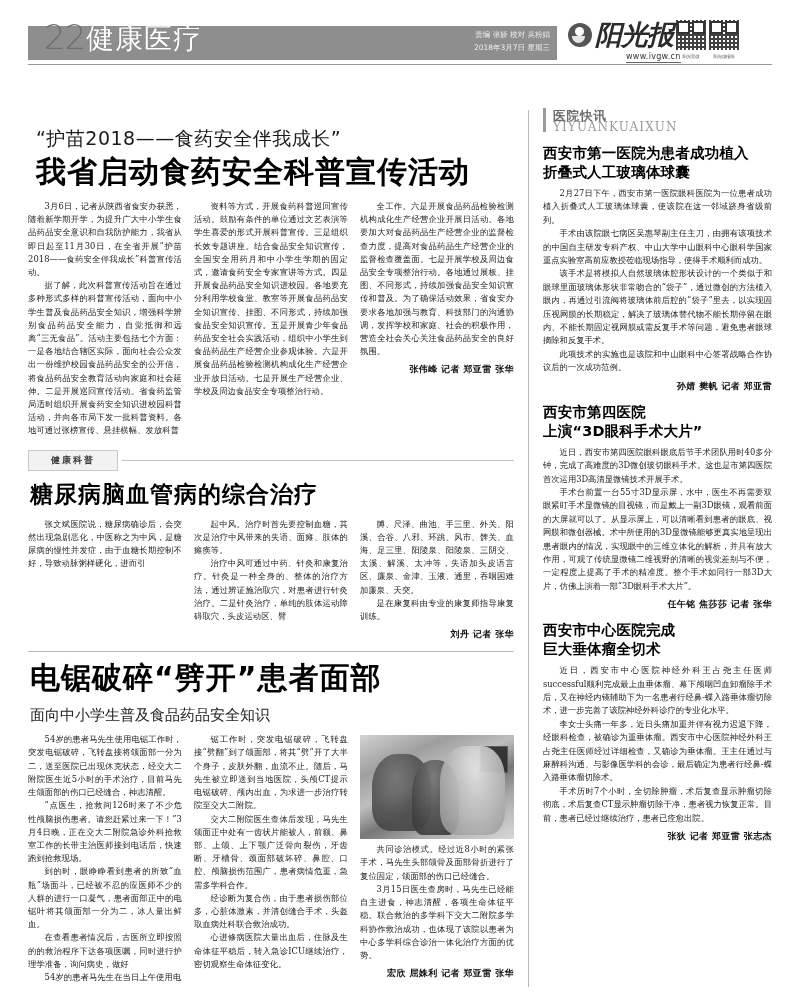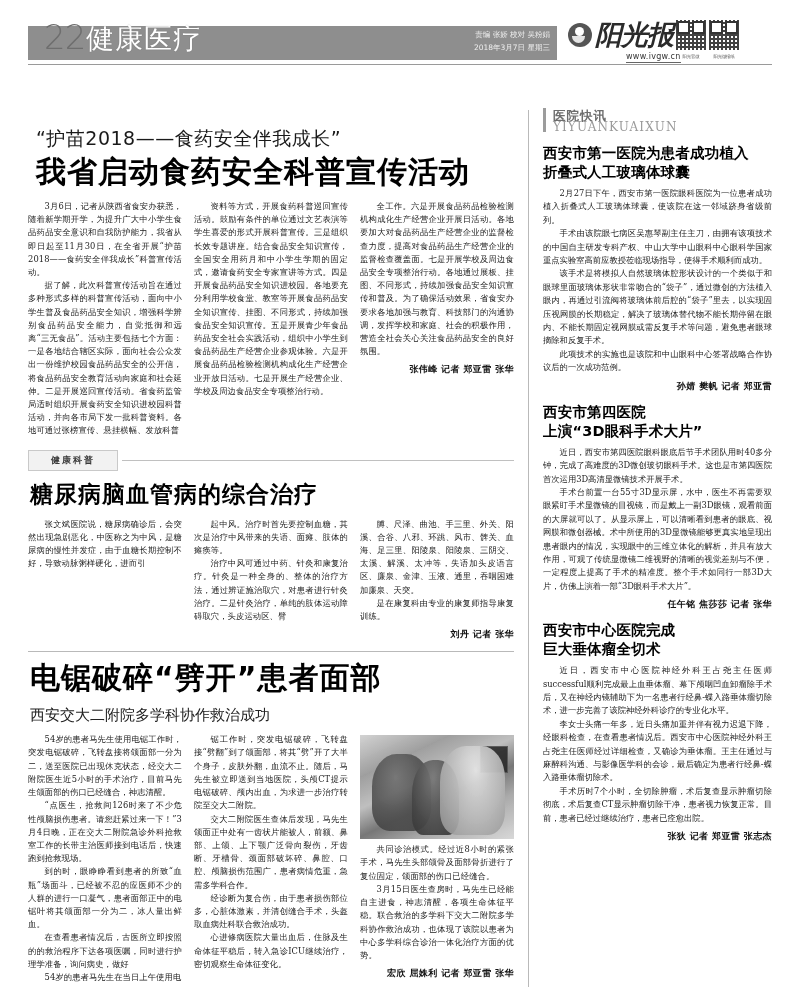--- a/index.html
+++ b/index.html
@@ -423,21 +423,21 @@
             <p class="body">膊、尺泽、曲池、手三里、外关、阳溪、合谷、八邪、环跳、风市、髀关、血海、足三里、阳陵泉、阳陵泉、三阴交、太溪、解溪、太冲等，失语加头皮语言区、廉泉、金津、玉液、通里，吞咽困难加廉泉、天突。</p>
             <p class="body">是在康复科由专业的康复师指导康复训练。</p>
             <div class="byline">刘丹 记者 张华</div>
           </div>
         </div>
         <div class="hrule"></div>
       </div>
 
       <div style="margin-top:8px;">
         <div class="main-head" style="margin-left:2px;">电锯破碎“劈开”患者面部</div>
-        <div class="sub-head">西安交大二附院多学科协作救治成功</div>
+        <div class="sub-head">面向中小学生普及食品药品安全知识</div>
         <div class="cols3">
           <div class="col">
             <p class="body">54岁的患者马先生使用电锯工作时，突发电锯破碎，飞转盘接将颌面部一分为二，送至医院已出现休克状态，经交大二附院医生近5小时的手术治疗，目前马先生颌面部的伤口已经缝合，神志清醒。</p>
             <p class="body">“点医生，抢救间126时来了不少危性颅脑损伤患者。请您赶紧过来一下！”3月4日晚，正在交大二附院急诊外科抢救室工作的长带主治医师接到电话后，快速跑到抢救现场。</p>
             <p class="body">到的时，眼睁睁看到患者的所致“血瓶”场面斗，已经被不忍的应医师不少的人群的进行一口凝气，患者面部正中的电锯叶将其颌面部一分为二，冰人量出鲜血。</p>
             <p class="body">在查看患者情况后，古医所立即按照的的救治程序下达各项医嘱，同时进行护理学准备，询问病史，做好</p>
             <p class="body">54岁的患者马先生在当日上午使用电</p>
           </div>
           <div class="col">
             <p class="body">锯工作时，突发电锯破碎，飞转盘接“劈翻”到了颌面部，将其“劈”开了大半个身子，皮肤外翻，血流不止。随后，马先生被立即送到当地医院，头颅CT提示电锯破碎、颅内出血，为求进一步治疗转院至交大二附院。</p>
@@ -483,20 +483,20 @@
 上演“3D眼科手术大片”</div>
         <p class="side-body">近日，西安市第四医院眼科眼底后节手术团队用时40多分钟，完成了高难度的3D微创玻切眼科手术。这也是市第四医院首次运用3D高清显微镜技术开展手术。</p>
         <p class="side-body">手术台前置一台55寸3D显示屏，水中，医生不再需要双眼紧盯手术显微镜的目视镜，而是戴上一副3D眼镜，观看前面的大屏就可以了。从显示屏上，可以清晰看到患者的眼底、视网膜和微创器械。术中所使用的3D显微镜能够更真实地呈现出患者眼内的情况，实现眼中的三维立体化的解析，并具有放大作用，可观了传统显微镜二维视野的清晰的视觉差别与不便，一定程度上提高了手术的精准度。整个手术如同行一部3D大片，仿佛上演着一部“3D眼科手术大片”。</p>
         <div class="side-byline">任午铭 焦莎莎 记者 张华</div>
       </div>
 
       <div class="side-block">
         <div class="side-head" style="white-space:pre-line;">西安市中心医院完成
 巨大垂体瘤全切术</div>
         <p class="side-body">近日，西安市中心医院神经外科王占尧主任医师successful顺利完成最上血垂体瘤、幕下颅咽凹血卸瘤除手术后，又在神经内镜辅助下为一名患者行经鼻-蝶入路垂体瘤切除术，进一步完善了该院神经外科诊疗的专业化水平。</p>
-        <p class="side-body">李女士头痛一年多，近日头痛加重并伴有视力迟退下降，经眼科检查，在查看患者情况后。西安市中心医院神经外科王占尧主任医师经过详细检查，又确诊为垂体瘤。王主任通过与麻醉科沟通、与影像医学科的会诊，最后确定为患者行经鼻-蝶入路垂体瘤切除术。</p>
+        <p class="side-body">李女士头痛一年多，近日头痛加重并伴有视力迟退下降，经眼科检查，被确诊为重垂体瘤。西安市中心医院神经外科王占尧主任医师经过详细检查，又确诊为垂体瘤。王主任通过与麻醉科沟通、与影像医学科的会诊，最后确定为患者行经鼻-蝶入路垂体瘤切除术。</p>
         <p class="side-body">手术历时7个小时，全切除肿瘤，术后复查显示肿瘤切除彻底，术后复查CT显示肿瘤切除干净，患者视力恢复正常。目前，患者已经过继续治疗，患者已痊愈出院。</p>
         <div class="side-byline">张狄 记者 郑亚雷 张志杰</div>
       </div>
 
     </div>
   </div>
 </div>
 
 </body></html>

